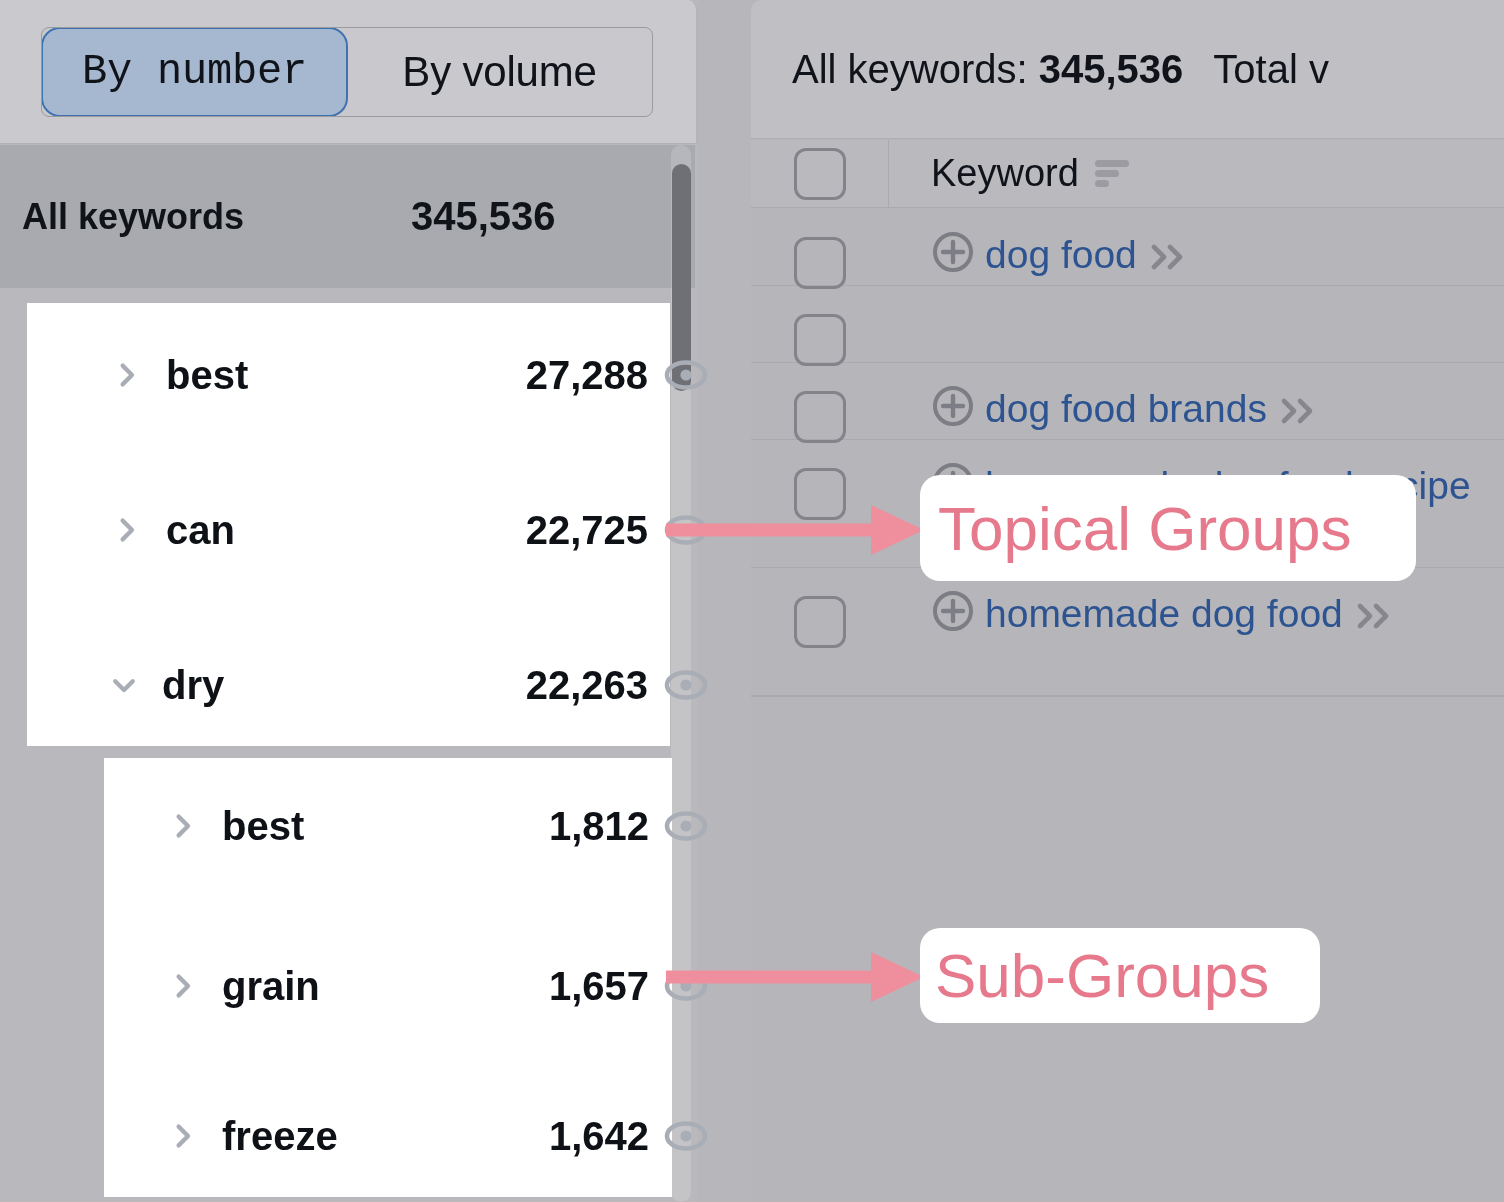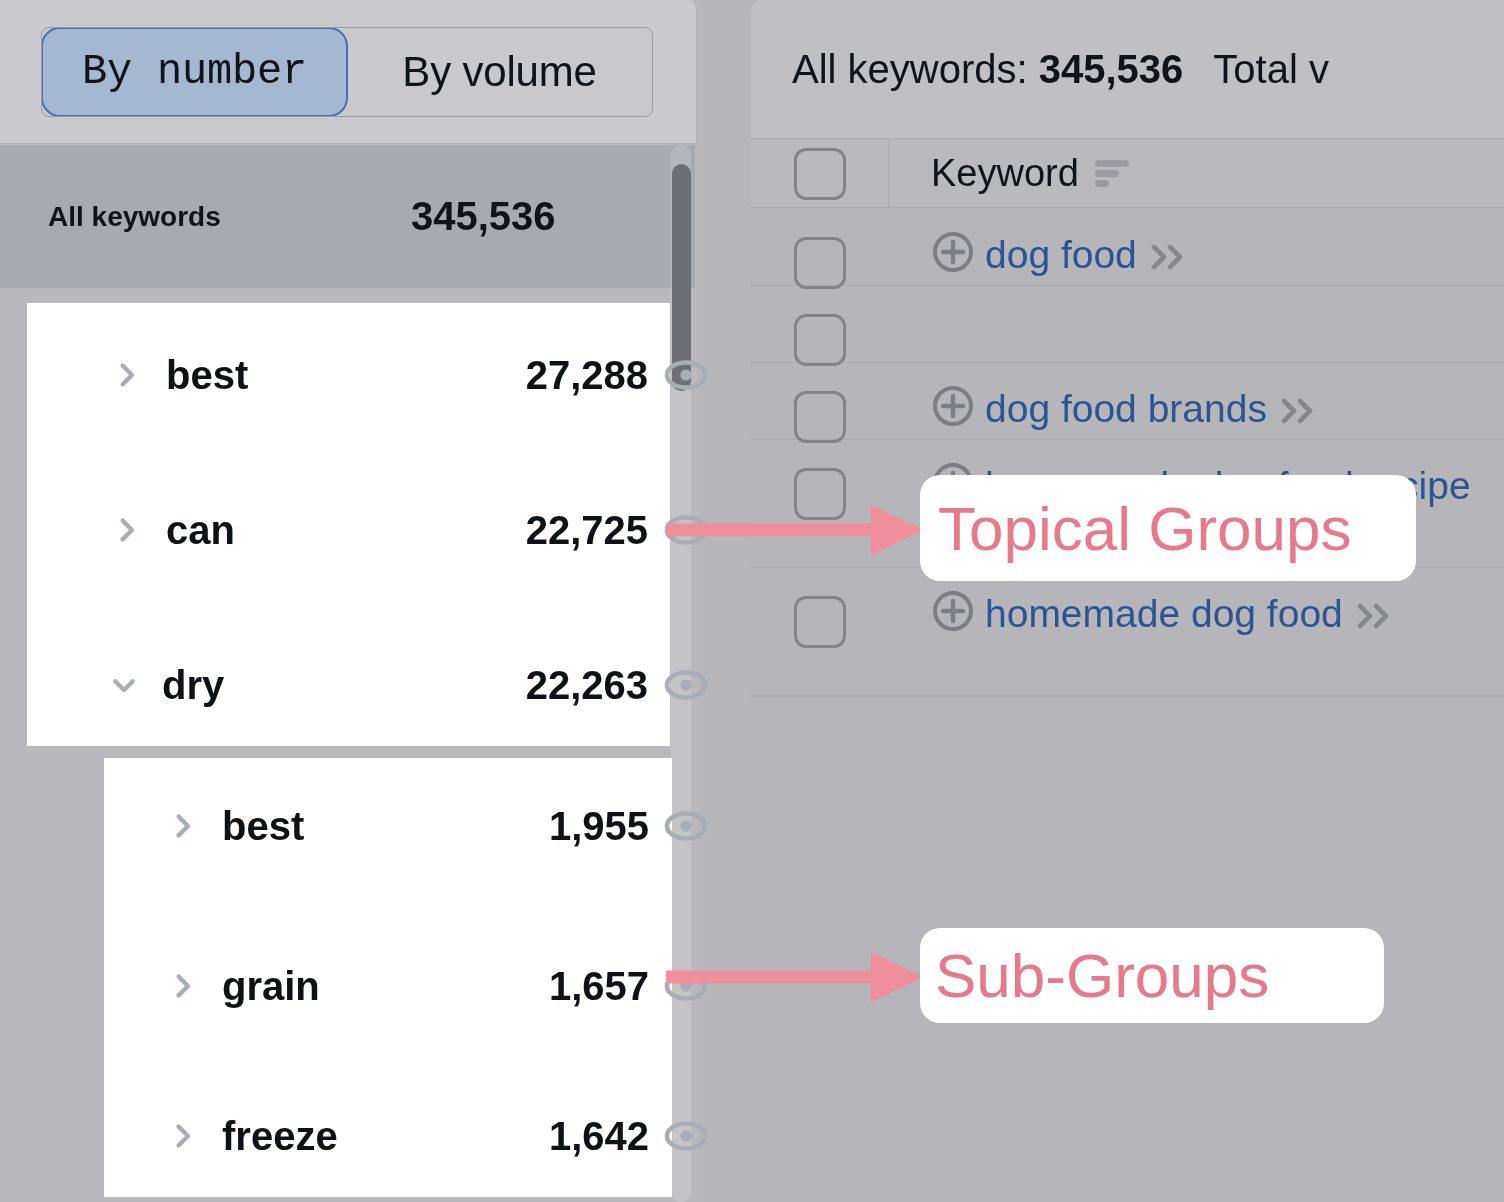--- a/index.html
+++ b/index.html
@@ -49,21 +49,21 @@
     width: 308px;
     font-family: Liberation Mono, monospace;
   }
 
   .allkw-row {
     position: absolute; left: 0; top: 145px;
     width: 695px; height: 143px;
     background: #a9aab0;
     display: flex; align-items: center;
   }
-  .allkw-label { margin-left: 48px; font-size: 28px; font-weight: bold; color: #101318; }
+  .allkw-label { margin-left: 22px; font-size: 36px; font-weight: bold; color: #101318; }
   .allkw-count { position: absolute; left: 411px; font-size: 40px; font-weight: bold; color: #101318; }
 
   .scroll-track {
     position: absolute; left: 671px; top: 145px;
     width: 20px; height: 1057px;
     background: rgba(255,255,255,0.16);
     border-radius: 10px;
   }
   .scroll-thumb {
     position: absolute; left: 672px; top: 164px;
@@ -164,21 +164,21 @@
   .callout {
     position: absolute;
     background: #ffffff;
     display: flex; align-items: center; border-radius: 20px;
   }
   .callout-text {
     font-size: 62px; color: #e6798b; white-space: nowrap;
     font-family: "Liberation Sans", sans-serif;
   }
   #callout-topical { left: 920px; top: 475px; width: 496px; height: 106px; padding-left: 18px; }
-  #callout-sub { left: 920px; top: 928px; width: 464px; height: 95px; padding-left: 15px; }
+  #callout-sub { left: 920px; top: 928px; width: 400px; height: 95px; padding-left: 15px; }
 </style>
 </head>
 <body>
 
 <div id="root">
 
   <div class="left-panel">
 
     <div class="left-toolbar">
       <div class="toggle-group">
@@ -249,21 +249,21 @@
 
     <div class="card card-sub">
 
       <div class="grp-row" style="top:18px">
         <span class="chev" style="margin-left:24px">
           <svg width="30" height="30" viewBox="0 0 24 24">
               <path d="M8.5 4.5 L16 12 L8.5 19.5" fill="none" stroke="#a9adb6" stroke-width="3.4" stroke-linecap="round" stroke-linejoin="round"></path>
             </svg>
         </span>
         <span class="grp-name" style="margin-left:24px">best</span>
-        <span class="grp-count" style="left:262px;width:243px">1,955</span>
+        <span class="grp-count" style="left:262px;width:243px">1,812</span>
         <span class="eye" style="left:519px;top:33px">
           <svg width="46" height="34" viewBox="0 0 46 34">
             <ellipse cx="23" cy="17" rx="19" ry="12.5" fill="none" stroke="#a9adb6" stroke-width="4.6"></ellipse>
             <circle cx="23" cy="17" r="5.6" fill="#a9adb6"></circle>
           </svg>
         </span>
       </div>
 
       <div class="grp-row" style="top:178px">
         <span class="chev" style="margin-left:24px">

